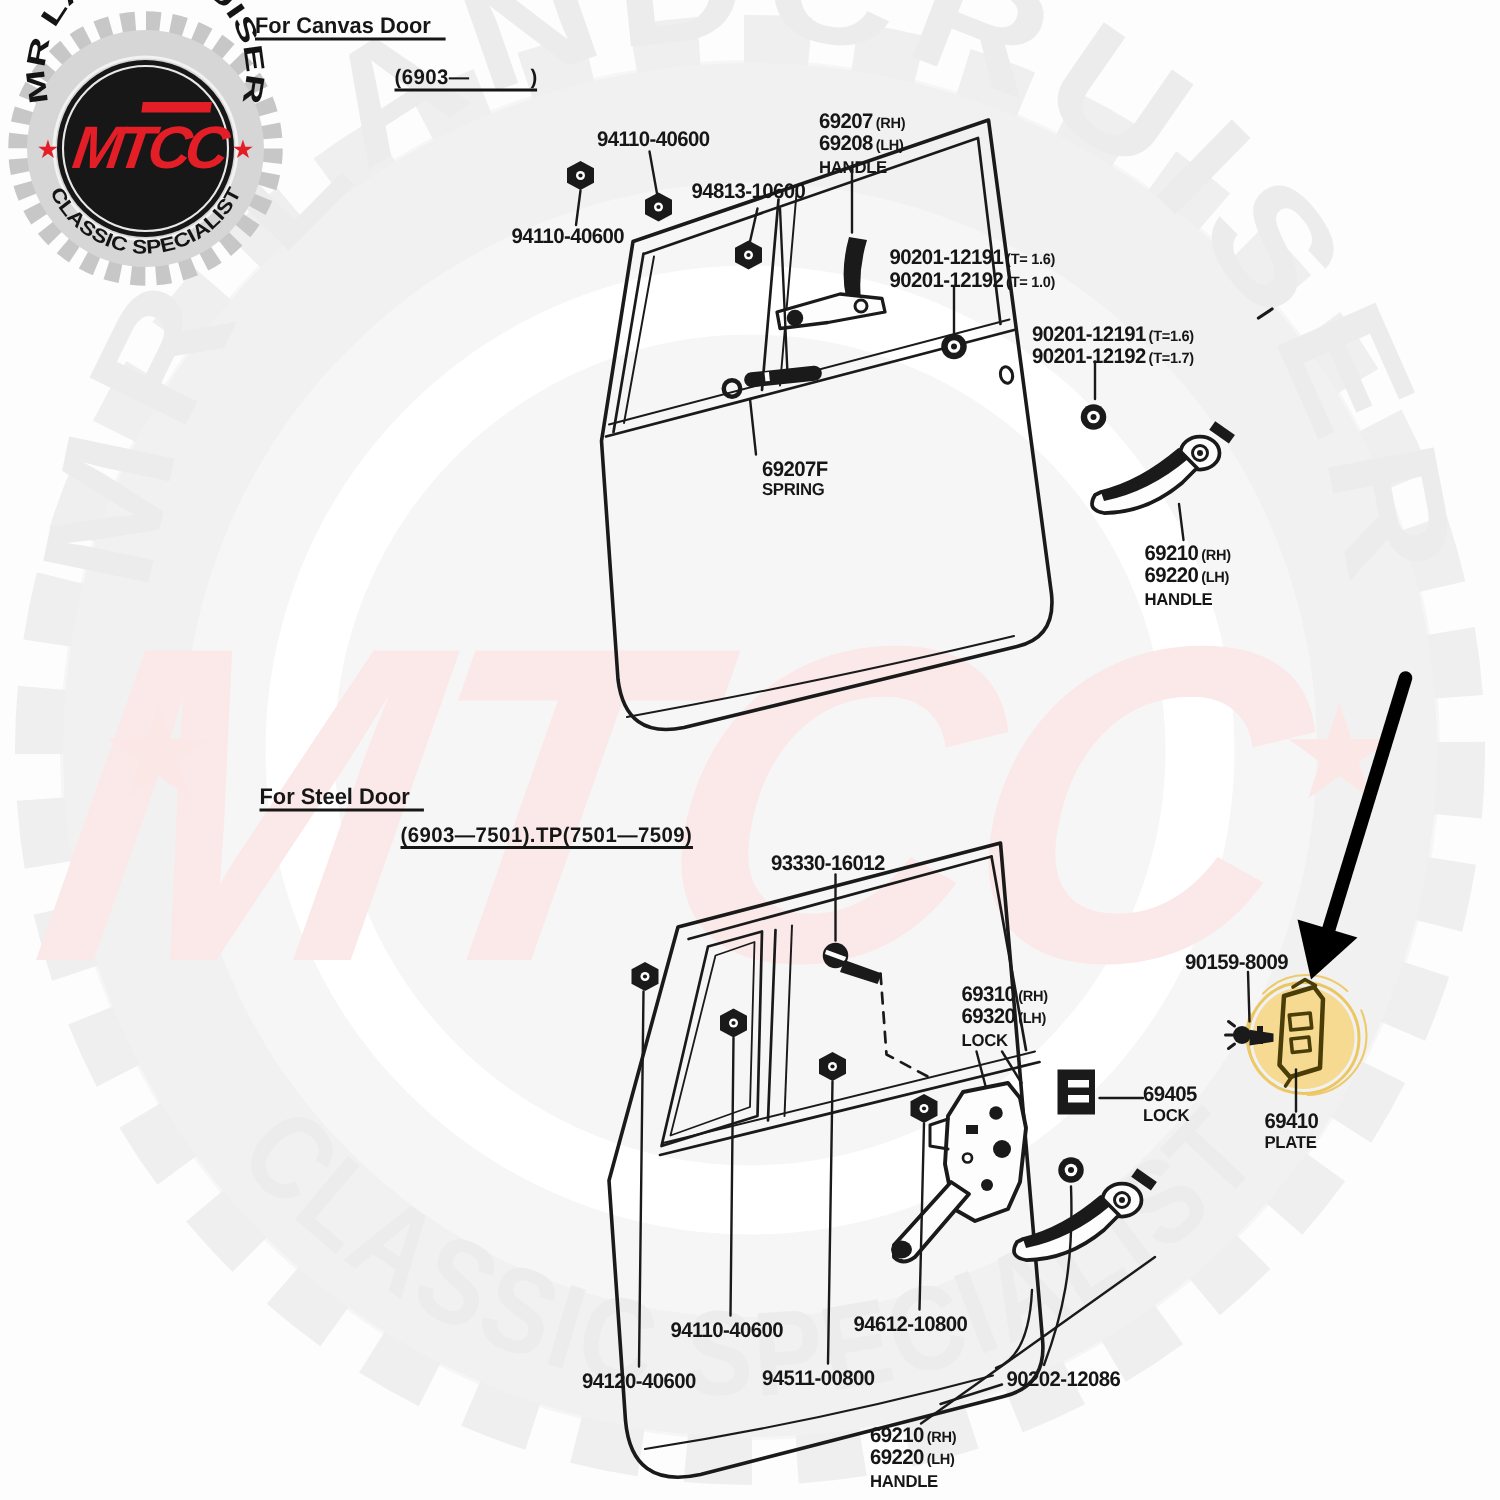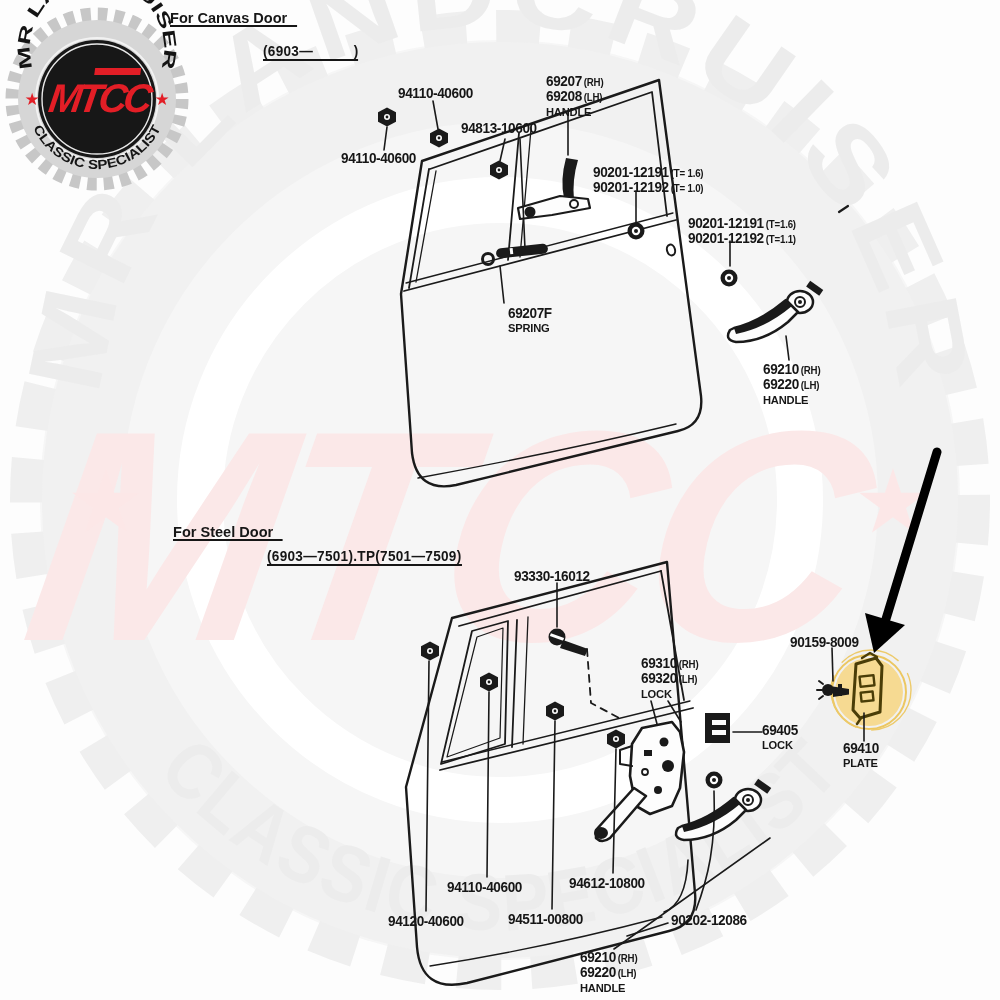--- a/index.html
+++ b/index.html
@@ -242,21 +242,21 @@
     <div><span class="word">HANDLE</span></div>
   </div>
 
   <div class="lbl" style="left:593px;top:165px">
     <div><span class="pn">90201-12191</span><span class="sfx">(T= 1.6)</span></div>
     <div><span class="pn">90201-12192</span><span class="sfx">(T= 1.0)</span></div>
   </div>
 
   <div class="lbl" style="left:688px;top:216px">
     <div><span class="pn">90201-12191</span><span class="sfx">(T=1.6)</span></div>
-    <div><span class="pn">90201-12192</span><span class="sfx">(T=1.1)</span></div>
+    <div><span class="pn">90201-12192</span><span class="sfx">(T=1.7)</span></div>
   </div>
 
   <div class="lbl" style="left:508px;top:306px">
     <div><span class="pn">69207F</span></div>
     <div><span class="word">SPRING</span></div>
   </div>
 
   <div class="lbl" style="left:763px;top:362px">
     <div><span class="pn">69210</span><span class="sfx">(RH)</span></div>
     <div><span class="pn">69220</span><span class="sfx">(LH)</span></div>

